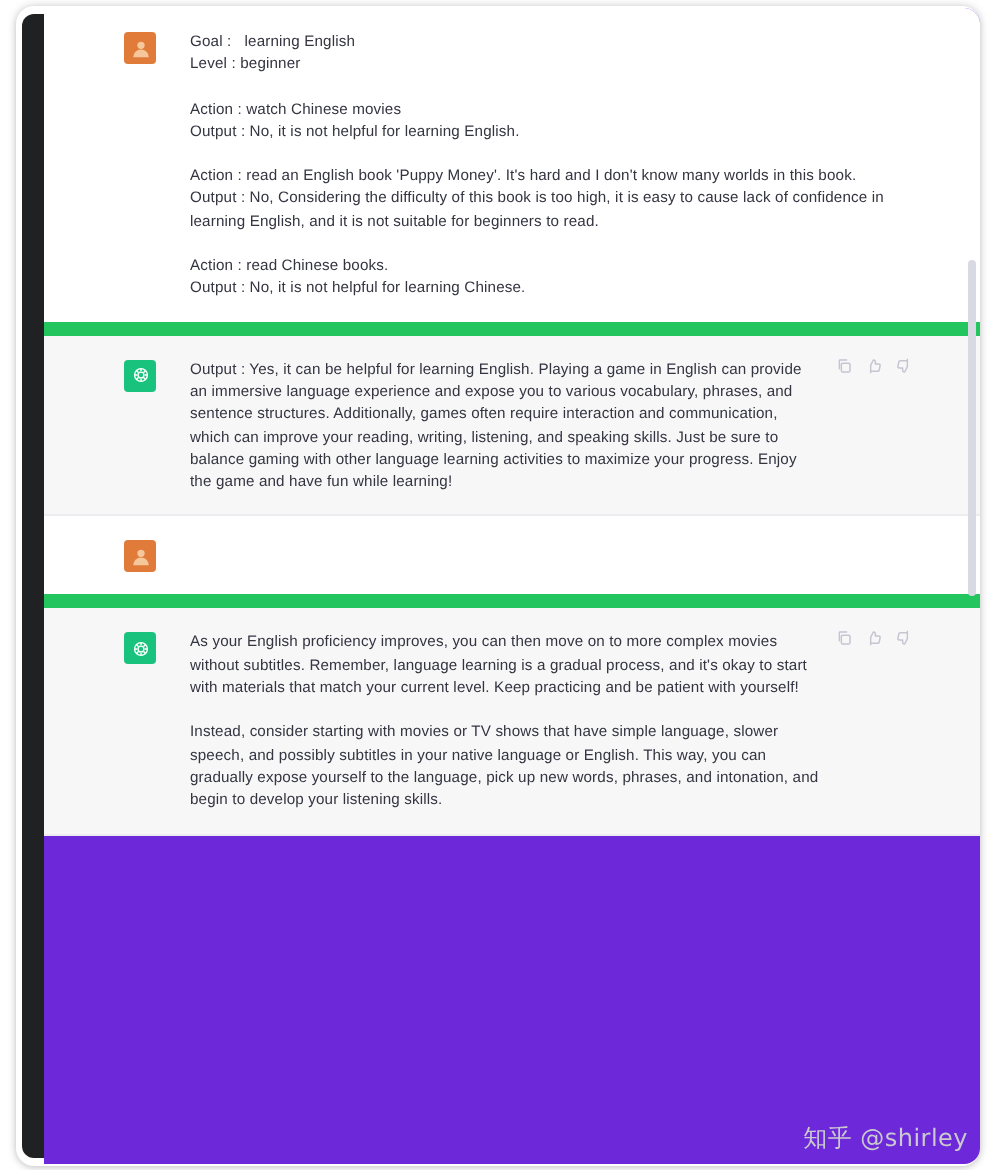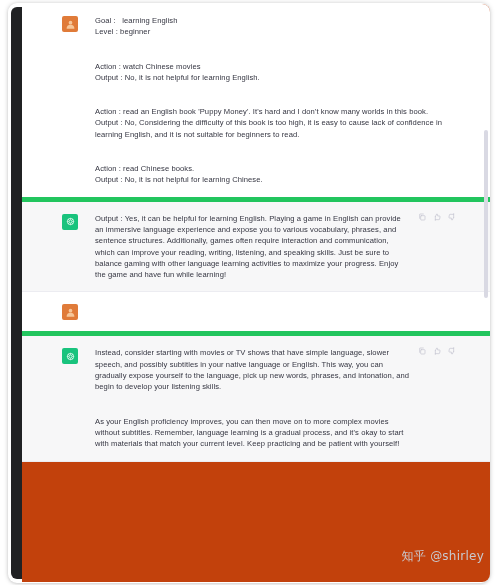--- a/index.html
+++ b/index.html
@@ -48,39 +48,39 @@
     border-radius: 6px 0 0 6px;
   }
 
   
   #chat-scroll {
     position: absolute;
     left: 22px;
     top: 4px;
     width: 468px;
     height: 578px;
-    background: #c2410c;
+    background: #6d28d9;
     border-radius: 0 8px 8px 0;
     overflow: hidden;
   }
 
   
   .msg {
     position: relative;
     display: flex;
     padding: 11px 34px 11px 40px;
     box-sizing: border-box;
     width: 468px;
   }
   .msg.user {
     background: #ffffff;
   }
   .msg.assistant {
     background: #f7f7f8;
-    border-top: 5px solid #22c55e;
+    border-top: 7px solid #22c55e;
     border-bottom: 1px solid #ececf1;
   }
 
   .avatar {
     width: 16px;
     height: 16px;
     min-width: 16px;
     border-radius: 2px;
     margin-right: 17px;
     margin-top: 1px;
@@ -108,21 +108,21 @@
   .msg-para {
     margin: 0;
     font-size: 7.6px;
     line-height: 11.3px;
     color: #343541;
     letter-spacing: 0.01em;
     white-space: pre-wrap;
     word-break: normal;
   }
   .msg-para + .msg-para {
-    margin-top: 23px;
+    margin-top: 11px;
   }
 
   
   .msg-actions {
     position: absolute;
     top: 0px;
     right: 0px;
     display: flex;
     gap: 7px;
     align-items: center;
@@ -151,21 +151,21 @@
     width: 4px;
     height: 168px;
     background: #d9d9e3;
     border-radius: 2px;
   }
 
   
   #watermark {
     position: absolute;
     right: 14px;
-    bottom: 20px;
+    bottom: 7px;
     font-size: 12px;
     color: #c9c9cf;
     font-family: "DejaVu Sans", sans-serif;
     letter-spacing: 0.02em;
     white-space: nowrap;
     pointer-events: none;
   }
 </style>
 </head>
 <body>
@@ -244,22 +244,22 @@
           <div class="avatar assistant-avatar">
             <span>
               <svg viewBox="0 0 24 24" width="11" height="11" fill="none" stroke="#ffffff" stroke-width="1.5">
                 <circle cx="12" cy="12" r="7"></circle>
                 <circle cx="12" cy="12" r="3.2"></circle>
                 <path d="M12 5v3M12 16v3M5 12h3M16 12h3M7 7l2.2 2.2M14.8 14.8L17 17M17 7l-2.2 2.2M9.2 14.8L7 17"></path>
               </svg>
             </span>
           </div>
           <div class="msg-body">
+            <p class="msg-para">As your English proficiency improves, you can then move on to more complex movies without subtitles. Remember, language learning is a gradual process, and it's okay to start with materials that match your current level. Keep practicing and be patient with yourself!</p>
             <p class="msg-para">Instead, consider starting with movies or TV shows that have simple language, slower speech, and possibly subtitles in your native language or English. This way, you can gradually expose yourself to the language, pick up new words, phrases, and intonation, and begin to develop your listening skills.</p>
-            <p class="msg-para">As your English proficiency improves, you can then move on to more complex movies without subtitles. Remember, language learning is a gradual process, and it's okay to start with materials that match your current level. Keep practicing and be patient with yourself!</p>
             <div class="msg-actions">
               <span class="action-icon">
                 <svg viewBox="0 0 24 24" fill="none" stroke="#c5c5d2" stroke-width="2.2" stroke-linecap="round" stroke-linejoin="round">
                   <rect x="8" y="8" width="13" height="13" rx="2"></rect>
                   <path d="M5 16V4a1 1 0 011-1h10"></path>
                 </svg>
               </span>
               <span class="action-icon">
                 <svg viewBox="0 0 24 24" fill="none" stroke="#c5c5d2" stroke-width="2.2" stroke-linecap="round" stroke-linejoin="round">
                   <path d="M7 22V11M7 11l4-8a2.5 2.5 0 013 2.4V9h5.2a2 2 0 012 2.4l-1.5 7A2 2 0 0117.7 20H7"></path>

